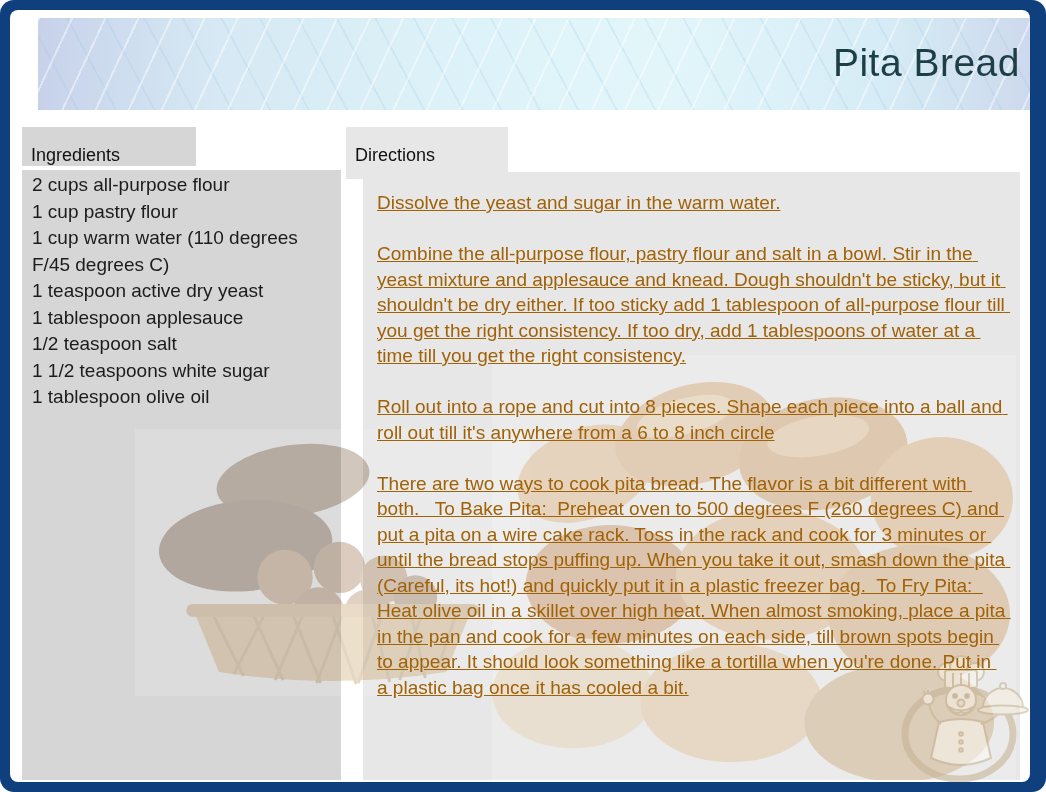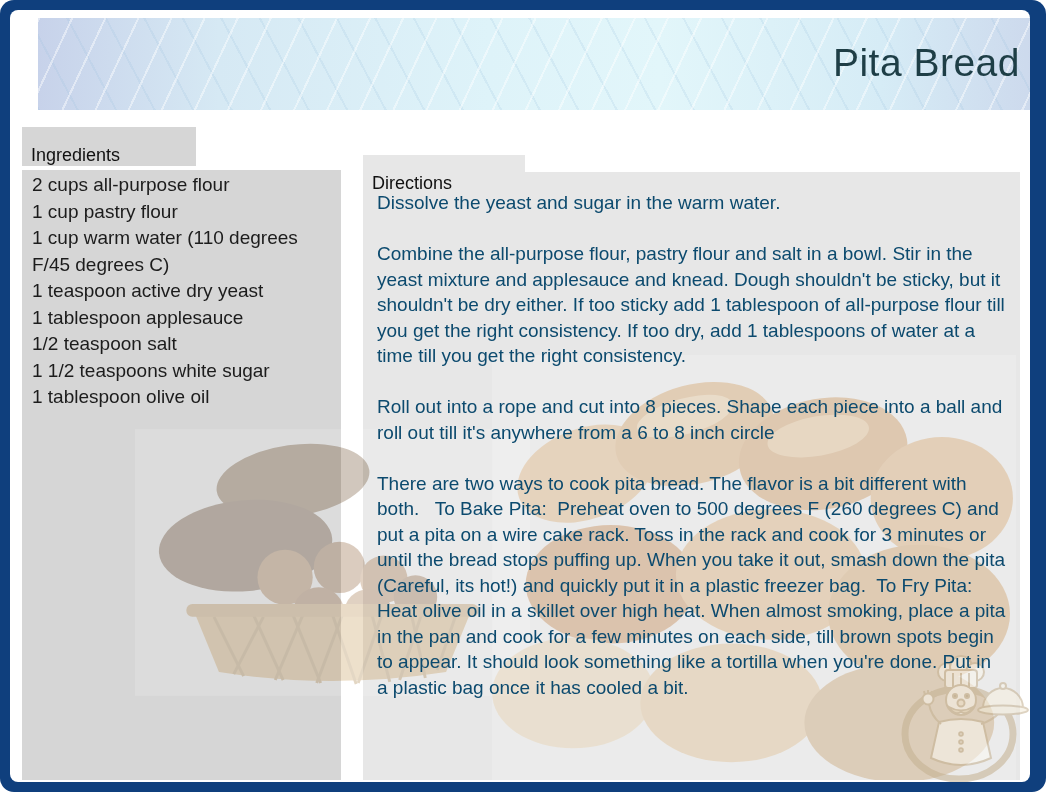--- a/index.html
+++ b/index.html
@@ -39,21 +39,21 @@
     color:#1e3e46;
     white-space:nowrap;
   }
 
   
   .panel { position:absolute; background:#d6d6d6; }
   .panel.right-gray { background:#e7e7e7; }
 
   .ing-title-box  { left:12px;  top:117px; width:174px; height:39px; }
   .ing-body-box   { left:12px;  top:160px; width:319px; height:610px; }
-  .dir-title-box  { left:353px; top:117px; width:162px; height:52px;margin-top:28px; }
+  .dir-title-box  { left:336px; top:117px; width:162px; height:52px; }
   .dir-body-box   { left:353px; top:162px; width:657px; height:608px; }
 
   .section-heading {
     position:relative; z-index:5;
     display:block;
     padding:11px 0 0 9px;
     font-size:18px;
     color:#111111;
     line-height:34px;
     white-space:nowrap;
@@ -66,22 +66,23 @@
     line-height:26.5px;
     color:#1c1c1c;
     white-space:pre-wrap;
   }
   .dir-text {
     position:relative; z-index:5;
     display:block;
     padding:18px 14px 0 14px;
     font-size:19px;
     line-height:25.5px;
-    color:#0c4a6e;
+    color:#a16207;
     white-space:pre-wrap;
+    text-decoration:underline;
   }
 
   
   .decor { position:absolute; z-index:2; pointer-events:none; }
   .decor-basket { left:125px; top:415px; width:395px; height:275px; opacity:0.30; }
   .decor-pile   { left:478px; top:345px; width:532px; height:425px; opacity:0.36; }
   .decor-chef   { left:885px; top:636px; width:140px; height:140px; opacity:0.55; }
 </style>
 </head>
 <body>

